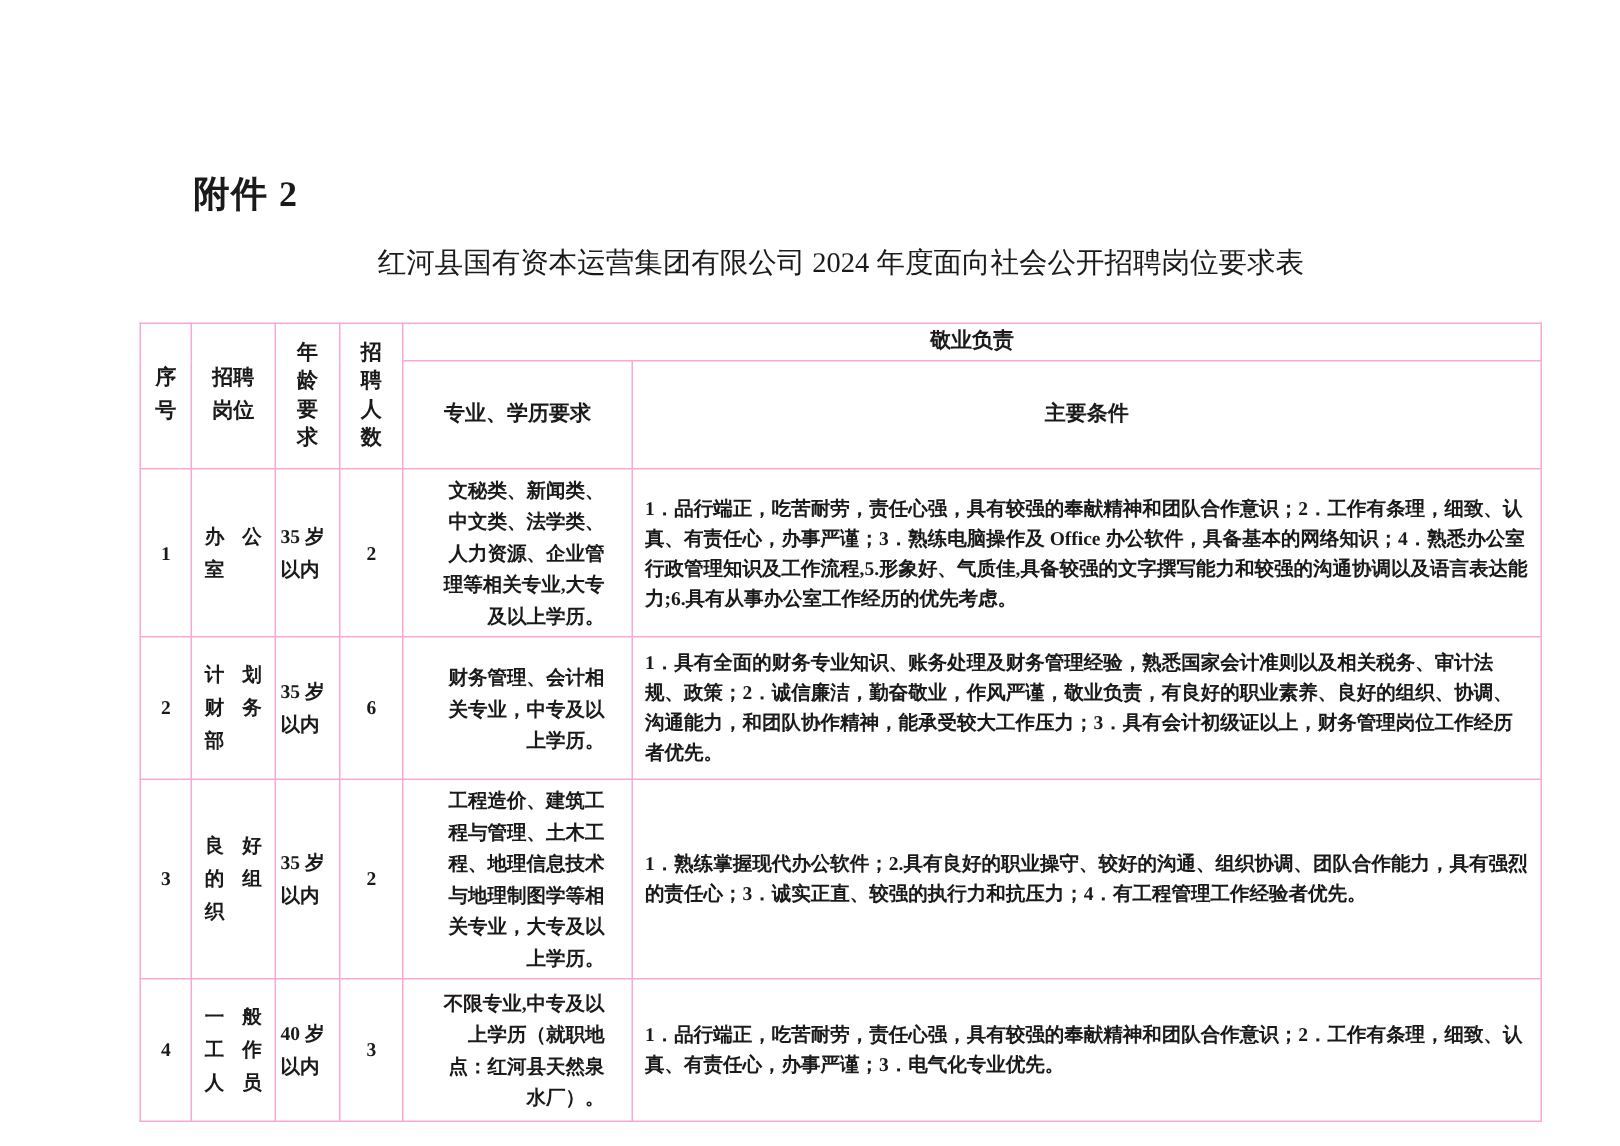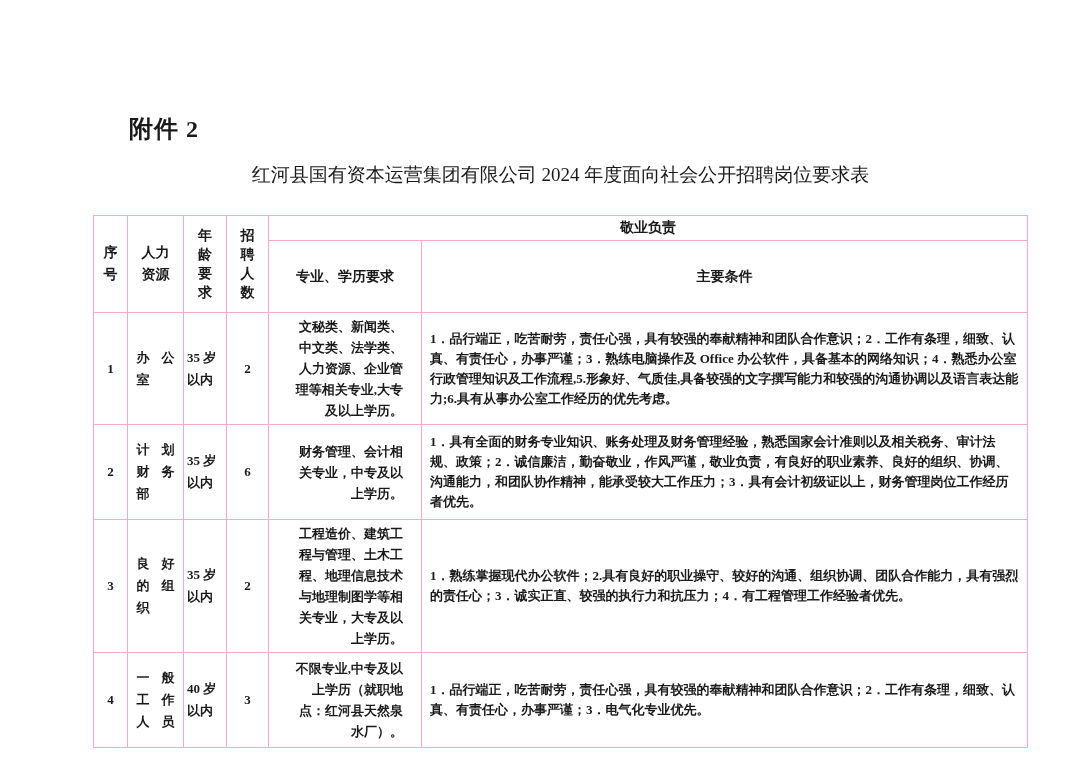--- a/index.html
+++ b/index.html
@@ -101,21 +101,21 @@
       <col style="width:42px">
       <col style="width:153px">
       <col>
     </colgroup>
     <thead>
       <tr style="height:24px;">
         <th rowspan="2" style="height:81px;">
           <div class="w1">序号</div>
         </th>
         <th rowspan="2">
-          <div class="w2">人力资源</div>
+          <div class="w2">招聘岗位</div>
         </th>
         <th rowspan="2">
           <div class="wv">年龄要求</div>
         </th>
         <th rowspan="2">
           <div class="wv">招聘人数</div>
         </th>
         <th colspan="2">敬业负责</th>
       </tr>
       <tr style="height:72px;">

